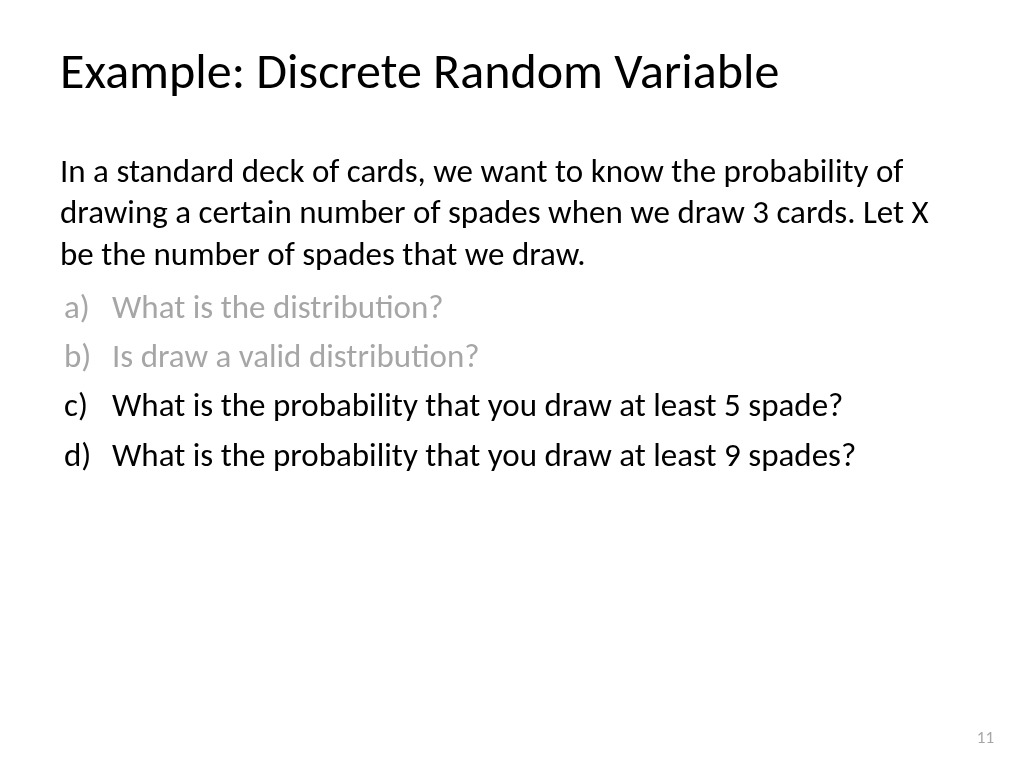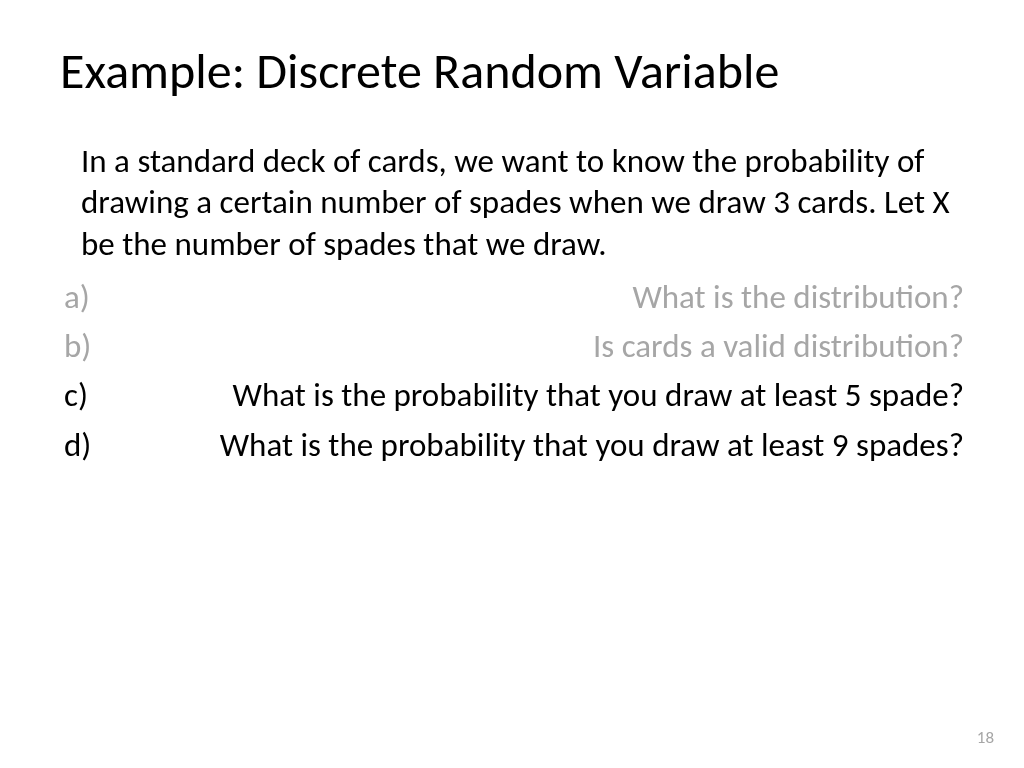--- a/index.html
+++ b/index.html
@@ -15,48 +15,46 @@
       position: relative;
       overflow: hidden;
     }
     .slide {
       padding: 40px 60px 40px 60px;
     }
     .title {
       font-size: 50px;
       font-weight: 400;
       color: #000000;
-      margin-bottom: 40px;
+      margin-bottom: 50px;
       letter-spacing: 0px;
     }
     .body-text {
       font-size: 33px;
       color: #000000;
       line-height: 1.25;
       margin-bottom: 12px;
-      margin-left: 21px;
     }
     .list {
       list-style: none;
       padding-left: 0;
     }
     .list-item {
       font-size: 33px;
       line-height: 1.25;
       margin-bottom: 8px;
       display: flex;
       align-items: flex-start;
     }
     .list-marker {
       min-width: 52px;
       padding-left: 4px;
     }
     .list-text {
       flex: 1;
-      text-align: right;
     }
     .faded {
       color: #a6a6a6;
     }
     .normal {
       color: #000000;
     }
     .page-number {
       position: absolute;
       bottom: 20px;
@@ -71,26 +69,26 @@
 <div class="slide">
   <h1 class="title">Example: Discrete Random Variable</h1>
   <p class="body-text">In a standard deck of cards, we want to know the probability of drawing a certain number of spades when we draw 3 cards. Let X be the number of spades that we draw.</p>
   <ol class="list">
     <li class="list-item faded">
       <span class="list-marker">a)</span>
       <span class="list-text">What is the distribution?</span>
     </li>
     <li class="list-item faded">
       <span class="list-marker">b)</span>
-      <span class="list-text">Is cards a valid distribution?</span>
+      <span class="list-text">Is draw a valid distribution?</span>
     </li>
     <li class="list-item normal">
       <span class="list-marker">c)</span>
       <span class="list-text">What is the probability that you draw at least 5 spade?</span>
     </li>
     <li class="list-item normal">
       <span class="list-marker">d)</span>
       <span class="list-text">What is the probability that you draw at least 9 spades?</span>
     </li>
   </ol>
 </div>
 
-<div class="page-number">18</div>
+<div class="page-number">11</div>
 
 </body></html>

